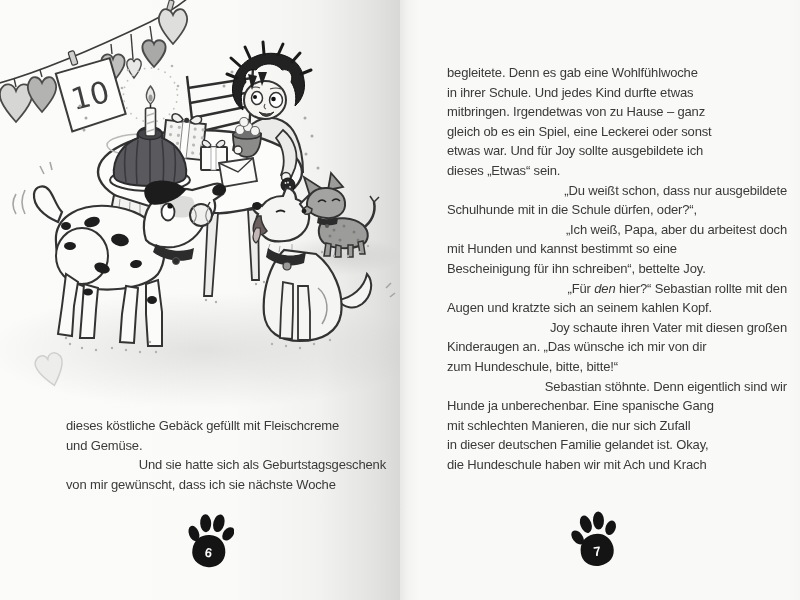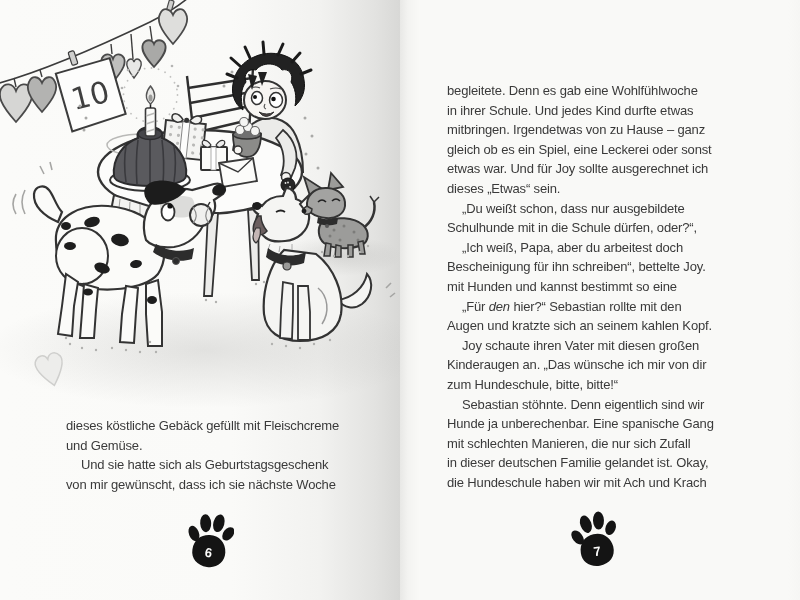--- a/index.html
+++ b/index.html
@@ -5,23 +5,23 @@
   html,body{margin:0;padding:0;background:#ffffff;}
   .spread{position:relative;width:800px;height:600px;overflow:hidden;display:flex;
           font-family:"Liberation Sans",sans-serif;}
   .page{position:relative;width:400px;height:600px;}
   .page-left{background:linear-gradient(90deg,#fbfbf9 0%,#fafaf8 58%,#f2f2f0 80%,#e2e2e0 94%,#d8d8d6 100%);}
   .page-right{background:linear-gradient(90deg,#e8e8e6 0%,#f3f3f1 2%,#f9f9f7 5%,#f9f9f7 97%,#f6f6f4 100%);}
   .illustration{position:absolute;left:0;top:0;width:400px;height:412px;}
   .text-block{position:absolute;color:#3a3a3a;font-size:13px;line-height:19.6px;
               letter-spacing:-0.15px;white-space:nowrap;}
   .left-text{left:66px;top:416px;width:320px;}
-  .right-text{left:47px;top:81px;width:340px;}
+  .right-text{left:47px;top:63px;width:340px;}
   .line{height:19.6px;}
-  .indent{padding-left:15px;}
+  .indent{padding-left:15px;text-align:right;}
   .line em{font-style:italic;margin-top:23px;}
   .paw{position:absolute;width:50px;height:62px;}
   .paw-left{left:184px;top:509px;}
   .paw-right{left:171px;top:508px;}
   .paw text{font-family:"Liberation Sans",sans-serif;font-size:13px;font-weight:bold;}
   .banner-num{font-family:"DejaVu Sans",sans-serif;font-size:30px;}
 </style>
 </head>
 <body>
 
@@ -358,27 +358,27 @@
     </svg>
   </div>
 
   <div class="page page-right">
 
     <div class="text-block right-text">
       <div class="line">begleitete. Denn es gab eine Wohlfühlwoche</div>
       <div class="line">in ihrer Schule. Und jedes Kind durfte etwas</div>
       <div class="line">mitbringen. Irgendetwas von zu Hause – ganz</div>
       <div class="line">gleich ob es ein Spiel, eine Leckerei oder sonst</div>
-      <div class="line">etwas war. Und für Joy sollte ausgerechnet ich</div>
+      <div class="line">etwas war. Und für Joy sollte ausgebildete ich</div>
       <div class="line">dieses „Etwas“ sein.</div>
       <div class="line indent">„Du weißt schon, dass nur ausgebildete</div>
       <div class="line">Schulhunde mit in die Schule dürfen, oder?“,</div>
       <div class="line indent">„Ich weiß, Papa, aber du arbeitest doch</div>
+      <div class="line">mit Hunden und kannst bestimmt so eine</div>
       <div class="line">Bescheinigung für ihn schreiben“, bettelte Joy.</div>
-      <div class="line">mit Hunden und kannst bestimmt so eine</div>
       <div class="line indent"><span>„Für </span><em>den</em><span> hier?“ Sebastian rollte mit den</span></div>
       <div class="line">Augen und kratzte sich an seinem kahlen Kopf.</div>
       <div class="line indent">Joy schaute ihren Vater mit diesen großen</div>
       <div class="line">Kinderaugen an. „Das wünsche ich mir von dir</div>
       <div class="line">zum Hundeschule, bitte, bitte!“</div>
       <div class="line indent">Sebastian stöhnte. Denn eigentlich sind wir</div>
       <div class="line">Hunde ja unberechenbar. Eine spanische Gang</div>
       <div class="line">mit schlechten Manieren, die nur sich Zufall</div>
       <div class="line">in dieser deutschen Familie gelandet ist. Okay,</div>
       <div class="line">die Hundeschule haben wir mit Ach und Krach</div>

